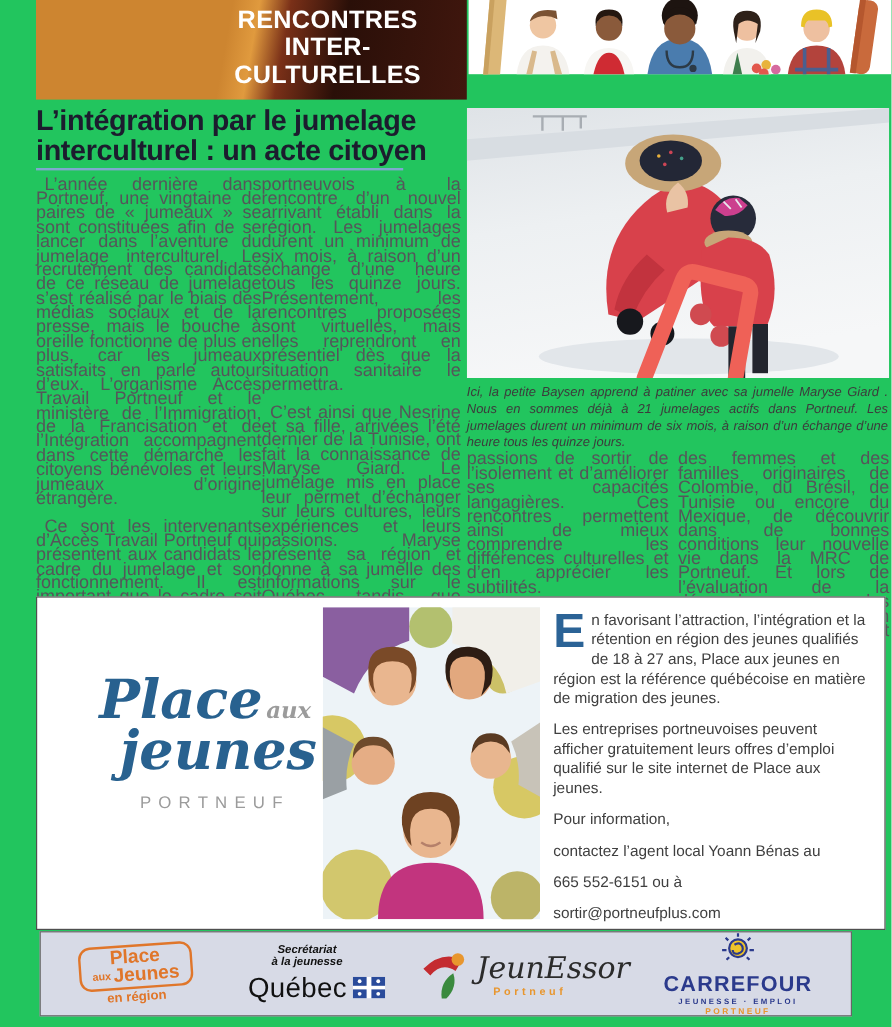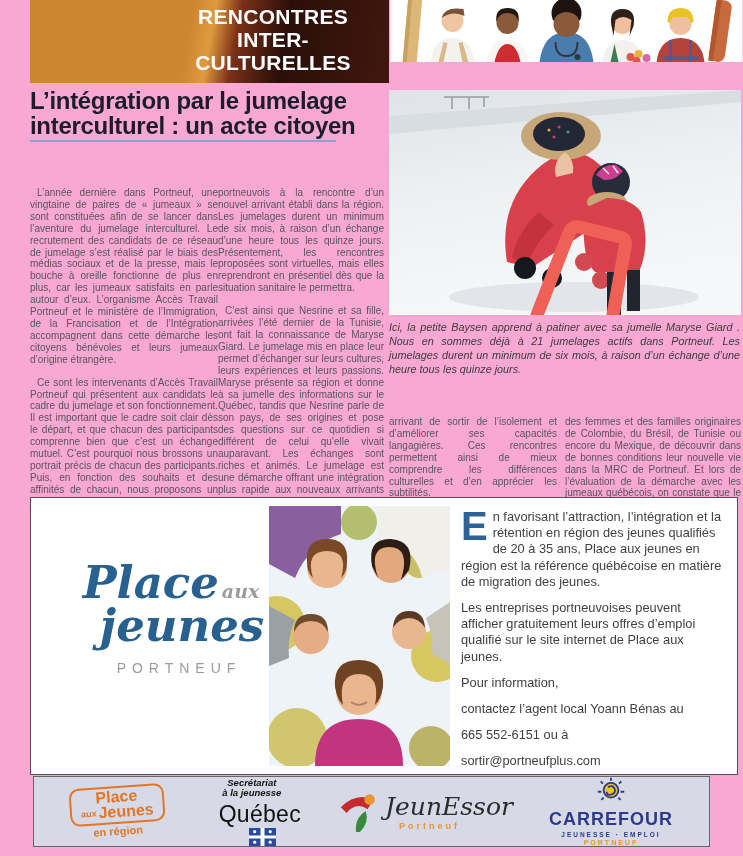--- a/index.html
+++ b/index.html
@@ -1,36 +1,36 @@
 <!DOCTYPE html>
 <html><head>
 <meta charset="utf-8">
 <style>
   html,body{margin:0;padding:0;background:#fff;}
-  .page{position:relative;width:743px;height:856px;background:#f9a8d4;overflow:hidden;
+  .page{position:relative;width:743px;height:856px;background:#22c55e;overflow:hidden;
         font-family:"Liberation Sans",sans-serif;color:#55565a;}
 
   
   .banner{position:absolute;left:30px;top:0;width:359px;height:83px;
     background:linear-gradient(100deg,#cd8530 0%,#cd8530 44%,#e09a3e 50%,#7a3018 57%,#2a0f08 70%,#41170e 100%);}
   .banner-text{position:absolute;right:6px;top:5px;width:220px;text-align:center;
     color:#ffffff;font-weight:800;font-size:21px;line-height:23px;letter-spacing:.3px;}
 
   
   .workers{position:absolute;left:390px;top:0;width:353px;height:62px;}
   .workers svg{display:block;width:100%;height:100%;}
 
   
   .title{position:absolute;left:30px;top:88px;width:360px;margin:0;
     font-size:24px;line-height:25px;font-weight:800;color:#1c1c2e;letter-spacing:-.3px;}
   .title-rule{position:absolute;left:30px;top:140px;width:306px;height:2px;background:#7fa8cf;}
 
   
-  .bodycol{position:absolute;top:148px;font-size:10px;line-height:11.9px;
-    text-align:justify;color:#55565a;margin-top:39px;}
+  .bodycol{position:absolute;top:148px;font-size:15px;line-height:11.9px;
+    text-align:justify;color:#55565a;}
   .bodycol p{margin:0;text-indent:7px;}
   .bodycol p+p{margin-top:11px;}
   .bodycol p.cont{text-indent:0;}
   .col1{left:30px;width:188px;}
   .col2{left:218px;width:166px;}
   .col3{left:389px;top:377px;width:168px;}
   .col4{left:565px;top:377px;width:176px;}
 
   
   .main-photo{position:absolute;left:389px;top:90px;width:352px;height:225px;}
@@ -64,21 +64,21 @@
   .footer{position:absolute;left:33px;top:776px;width:677px;height:71px;
     background:#d7dae6;border:1px solid #666;box-sizing:border-box;
     display:flex;align-items:center;justify-content:space-around;padding:0 18px;}
   .f-logo1{transform:rotate(-4deg);color:#e0762a;font-weight:700;}
   .f1-box{border:2px solid #e0762a;border-radius:10px;padding:1px 9px 2px;line-height:15px;
     font-size:16px;text-align:center;}
   .f1-aux{font-size:9px;margin-right:2px;vertical-align:2px;}
   .f1-region{font-size:11px;margin-left:22px;margin-top:1px;}
   .f-logo2{text-align:left;color:#111;}
   .f2-top{font-size:9.5px;line-height:10.5px;font-weight:700;font-style:italic;margin-left:2px;text-align:center;}
-  .f2-bottom{display:flex;align-items:center;margin-top:2px;margin-left:18px;flex-direction:column;}
+  .f2-bottom{display:flex;align-items:center;margin-top:2px;margin-left:18px;}
   .f2-qc{font-size:23px;color:#111;letter-spacing:.3px;}
   .f2-flag{margin-left:5px;}
   .f-logo3{display:flex;align-items:center;}
   .f3-text{margin-left:4px;}
   .f3-name{font-family:"DejaVu Serif",serif;font-style:italic;font-size:25px;color:#2b2b2b;text-align:right;}
   .f3-sub{font-size:9px;font-weight:700;letter-spacing:3px;color:#e8962e;margin-left:14px;}
   .f-logo4{text-align:center;color:#2b3a8c;}
   .f4-line1{font-size:18px;font-weight:800;letter-spacing:1px;}
   .f4-line2{font-size:6.5px;font-weight:700;letter-spacing:2px;margin-top:1px;}
   .f4-line3{font-size:7px;font-weight:700;letter-spacing:2px;color:#e8962e;margin-top:1px;}
@@ -197,21 +197,21 @@
         <circle cx="212" cy="190" r="9" fill="#d04a50"></circle>
         <rect x="218" y="182" width="14" height="43" fill="#23252e"></rect>
         <rect x="238" y="180" width="13" height="41" fill="#23252e"></rect>
       </g>
       <path d="M148 225 L180 143 q3 -8 11 -6 l40 10 q7 2 5 10 L224 225" fill="none" stroke="#ef6157" stroke-width="13" stroke-linecap="round" stroke-linejoin="round"></path>
     </svg>
   </div>
   <p class="caption">Ici, la petite Baysen apprend à patiner avec sa jumelle Maryse Giard . Nous en sommes déjà à 21 jumelages actifs dans Portneuf. Les jumelages durent un minimum de six mois, à raison d’un échange d’une heure tous les quinze jours.</p>
 
   <div class="bodycol col3">
-    <p class="cont">arrivant de sortir de l’isolement et d’améliorer ses capacités langagières. Ces rencontres permettent ainsi de mieux comprendre les différences culturelles et d’en apprécier les subtilités.</p>
+    <p class="cont">passions de sortir de l’isolement et d’améliorer ses capacités langagières. Ces rencontres permettent ainsi de mieux comprendre les différences culturelles et d’en apprécier les subtilités.</p>
     <p>Les jumelages réalisés à ce jour dans Portneuf permettent à des hommes,</p>
   </div>
   <div class="bodycol col4">
     <p class="cont">des femmes et des familles originaires de Colombie, du Brésil, de Tunisie ou encore du Mexique, de découvrir dans de bonnes conditions leur nouvelle vie dans la MRC de Portneuf. Et lors de l’évaluation de la démarche avec les jumeaux québécois, on constate que le plaisir est très souvent partagé.</p>
   </div>
 
   <div class="ad">
     <div class="paj-logo">
       <div class="paj-line1">
         <span class="paj-place">Place</span><span class="paj-aux">aux</span>
@@ -255,21 +255,21 @@
           <path d="M46 260 q0 -47 44 -47 q44 0 44 47 z" fill="#c2347e"></path>
           <circle cx="90" cy="186" r="23" fill="#e9b68f"></circle>
           <path d="M66 181 q-2 -27 24 -27 q26 0 24 27 q-2 12 -8 18 q6 -31 -16 -31 q-22 0 -16 31 q-6 -6 -8 -18 z" fill="#6e4222"></path>
           <path d="M82 196 q8 6 16 0" stroke="#b5806a" stroke-width="2" fill="none"></path>
         </g>
       </svg>
     </div>
 
     <div class="ad-text">
       <p>
-        <span class="dropcap">E</span><span>n favorisant l’attraction, l’intégration et la rétention en région des jeunes qualifiés de 20 à 35 ans, Place aux jeunes en région est la référence québécoise en matière de migration des jeunes.</span>
+        <span class="dropcap">E</span><span>n favorisant l’attraction, l’intégration et la rétention en région des jeunes qualifiés de 18 à 27 ans, Place aux jeunes en région est la référence québécoise en matière de migration des jeunes.</span>
       </p>
       <p>Les entreprises portneuvoises peuvent afficher gratuitement leurs offres d’emploi qualifié sur le site internet de Place aux jeunes.</p>
       <div class="contact" style="margin-top:10px;">
         <p>Pour information,</p>
         <p>contactez l’agent local Yoann Bénas au</p>
         <p>665 552-6151 ou à</p>
         <p>sortir@portneufplus.com</p>
       </div>
     </div>
   </div>

